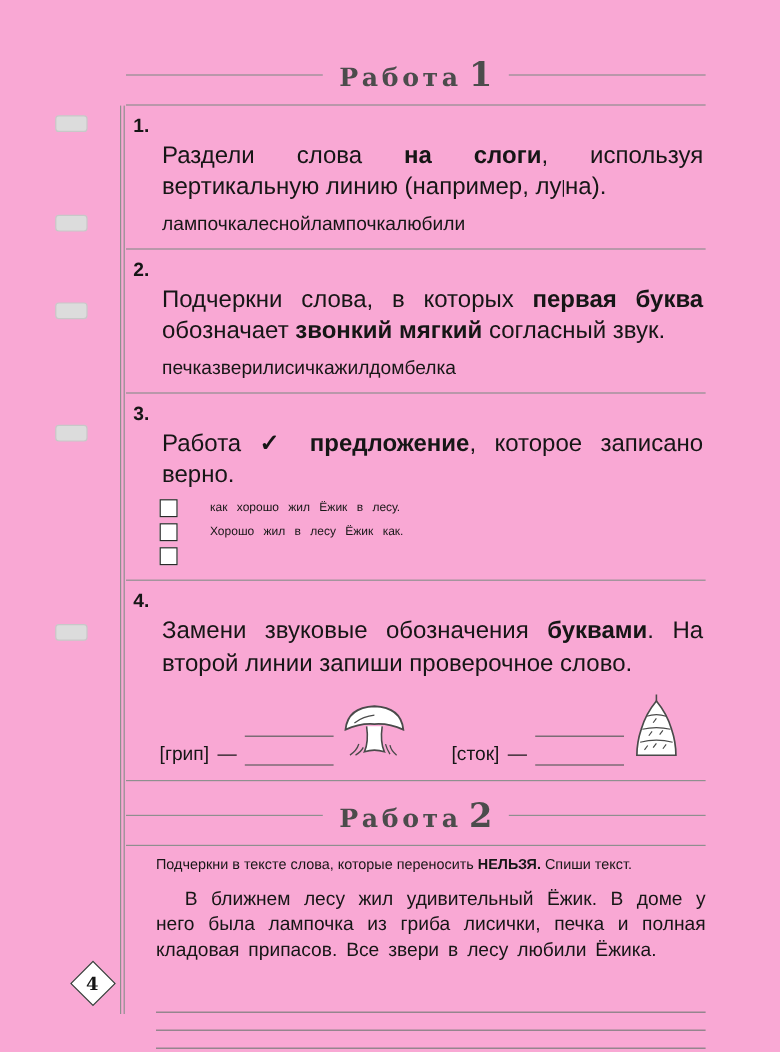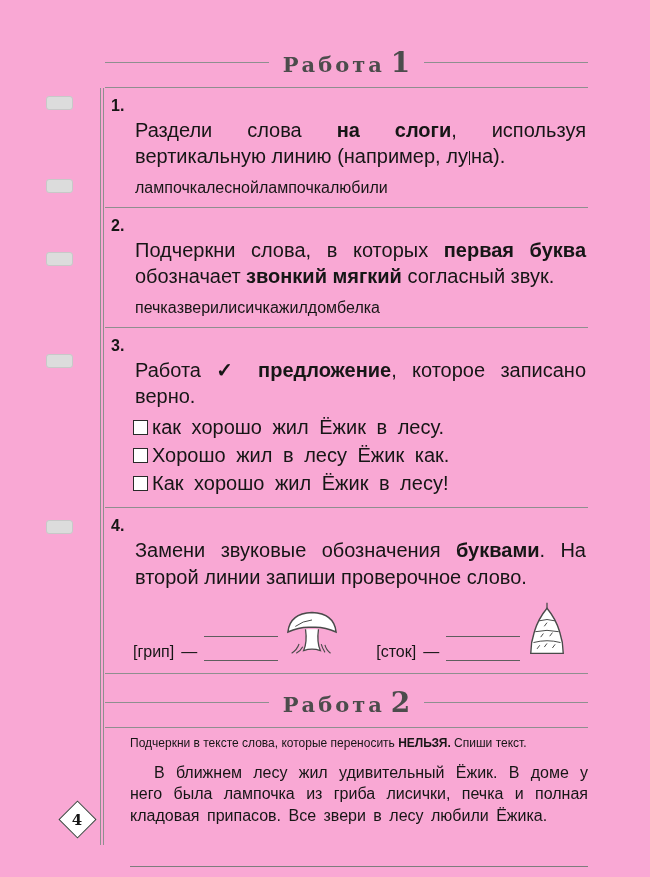--- a/index.html
+++ b/index.html
@@ -44,21 +44,21 @@
   b { font-weight:bold; }
   .vbar {
     display:inline-block; width:0; height:14px;
     border-left:1.3px solid #161616; margin:0 1px; vertical-align:-2px;
   }
 
   .words { display:flex; justify-content:flex-start; font-size:16px; padding:9px 34px 0 30px; }
   .words.wide { padding-right:3px; }
 
   .options { padding:4px 0 0 28px; }
-  .option { display:flex; align-items:center; gap:4px; padding:2.5px 0; font-size:20px; word-spacing:5px; }
+  .option { display:flex; align-items:center; gap:27px; padding:2.5px 0; font-size:10px; word-spacing:5px; }
   .checkbox { flex:none; width:15px; height:15px; border:1.4px solid #2a2a2a; background:#fff; }
 
   
   .sound-row { display:flex; align-items:flex-end; padding:13px 0 2px 28px; font-size:16px; }
   .sound-label { flex:none; margin-top:1px; }
   .sound-dash { flex:none; margin:1px 7px 0 7px; }
   .answer-lines { flex:none; width:74px; display:flex; flex-direction:column; }
   .answer-lines .aline { height:19px; border-bottom:1px solid #5e5e5e; }
   .answer-lines .aline + .aline { height:24px; }
   .sound-pic { flex:none; margin:-2px 0 0 6px; }
@@ -145,21 +145,20 @@
         <div class="option">
           <div class="checkbox"></div>
           <span>как хорошо жил Ёжик в лесу.</span>
         </div>
         <div class="option">
           <div class="checkbox"></div>
           <span>Хорошо жил в лесу Ёжик как.</span>
         </div>
         <div class="option">
           <div class="checkbox"></div>
-          <span>Как хорошо жил Ёжик в лесу!</span>
         </div>
       </div>
     </div>
 
     <div class="ex">
       <div class="ex-body">
         <div class="ex-num">4.</div>
         <div class="ex-text"><span>Замени звуковые обозначения </span><b>буквами</b><span>. На второй линии запиши проверочное слово.</span></div>
       </div>
       <div class="sound-row">

